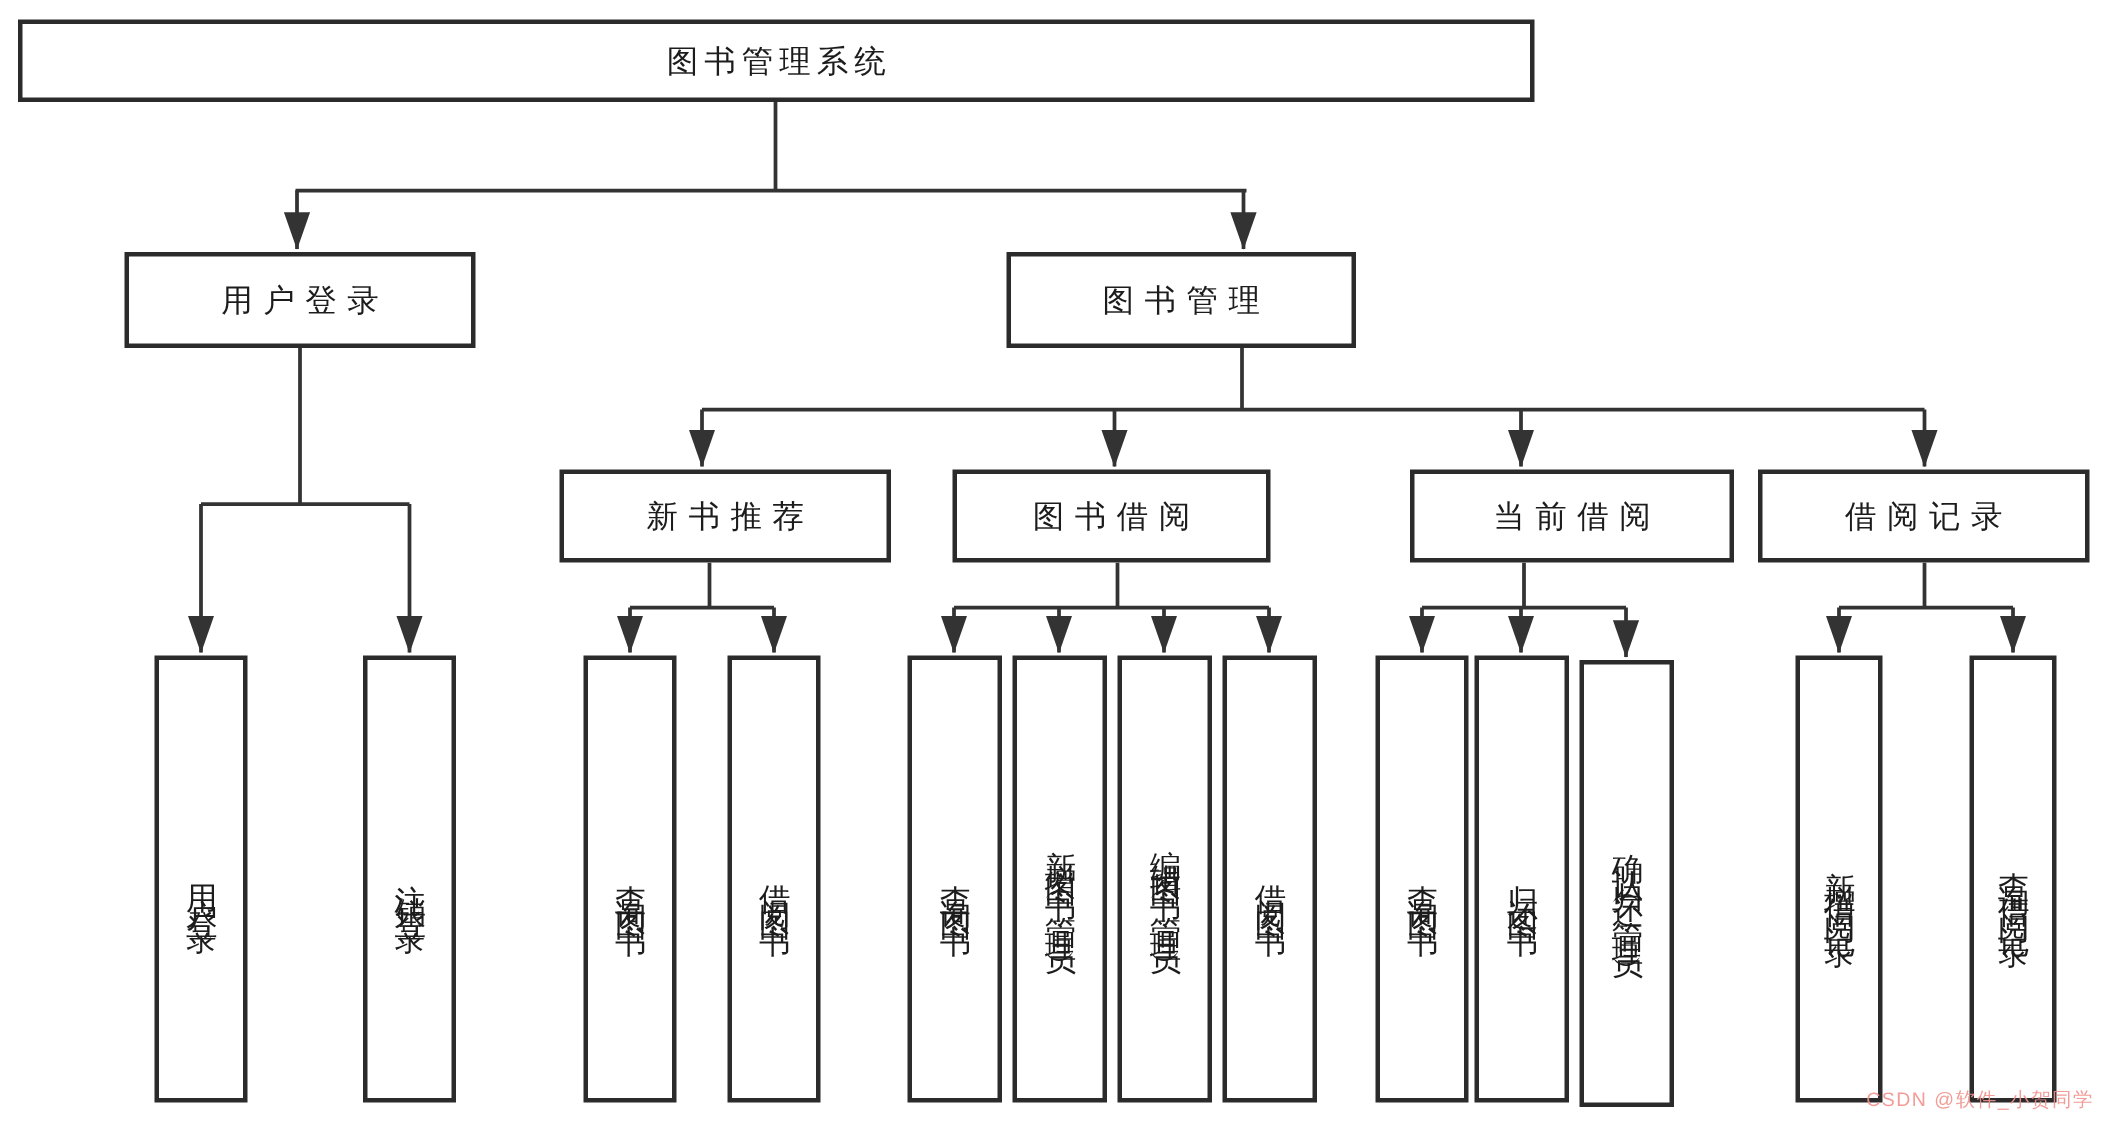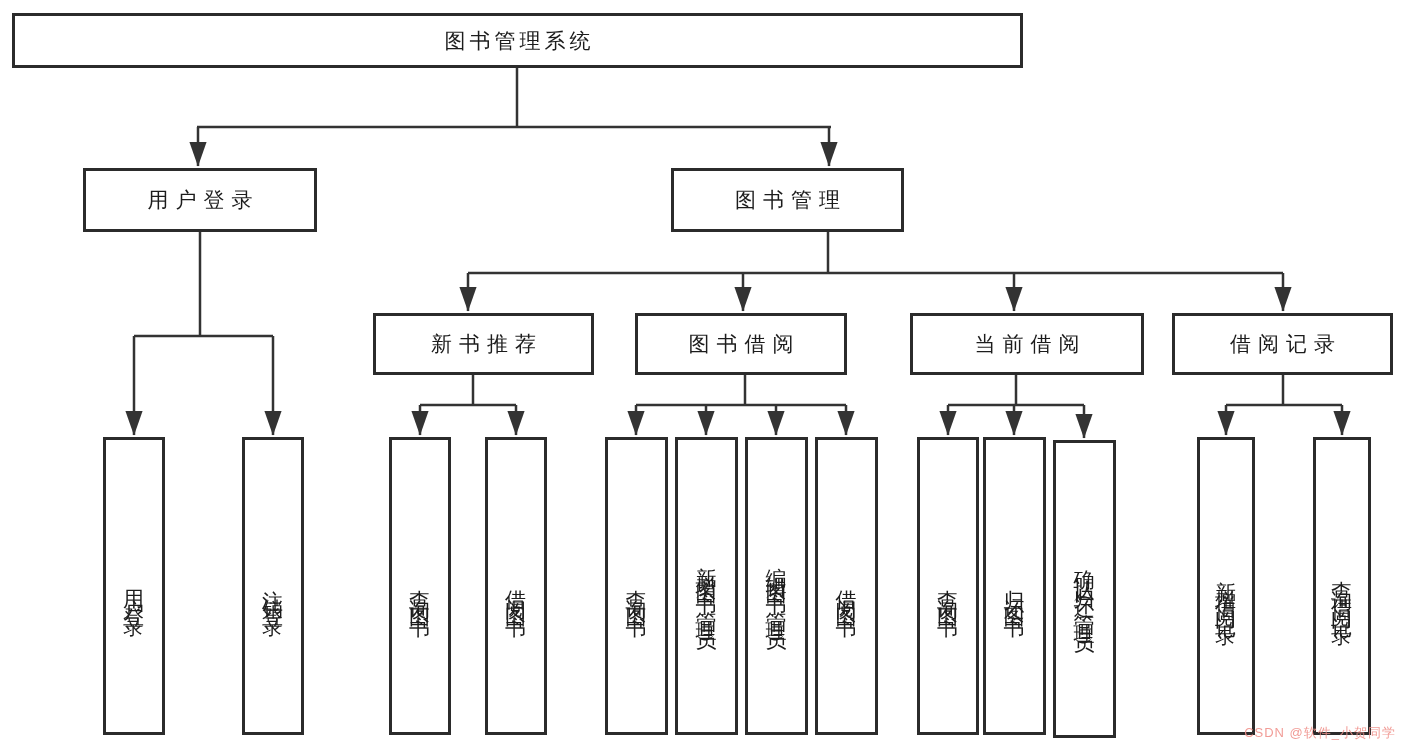--- a/index.html
+++ b/index.html
@@ -95,21 +95,21 @@
   <div class="box" style="left:671px; top:168px; width:233px; height:64px;">
     <span class="h-label">图书管理</span>
   </div>
 
   <div class="box" style="left:345px; top:313px; width:221px; height:62px;margin-left:28px;">
     <span class="h-label">新书推荐</span>
   </div>
   <div class="box" style="left:635px; top:313px; width:212px; height:62px;">
     <span class="h-label">图书借阅</span>
   </div>
-  <div class="box" style="left:910px; top:313px; width:234px; height:62px;">
+  <div class="box" style="left:940px; top:313px; width:216px; height:62px;">
     <span class="h-label">当前借阅</span>
   </div>
   <div class="box" style="left:1172px; top:313px; width:221px; height:62px;">
     <span class="h-label">借阅记录</span>
   </div>
 
   <div class="box" style="left:103px; top:437px; width:62px; height:298px;">
     <span class="v-label">用户登录</span>
   </div>
   <div class="box" style="left:242px; top:437px; width:62px; height:298px;">

